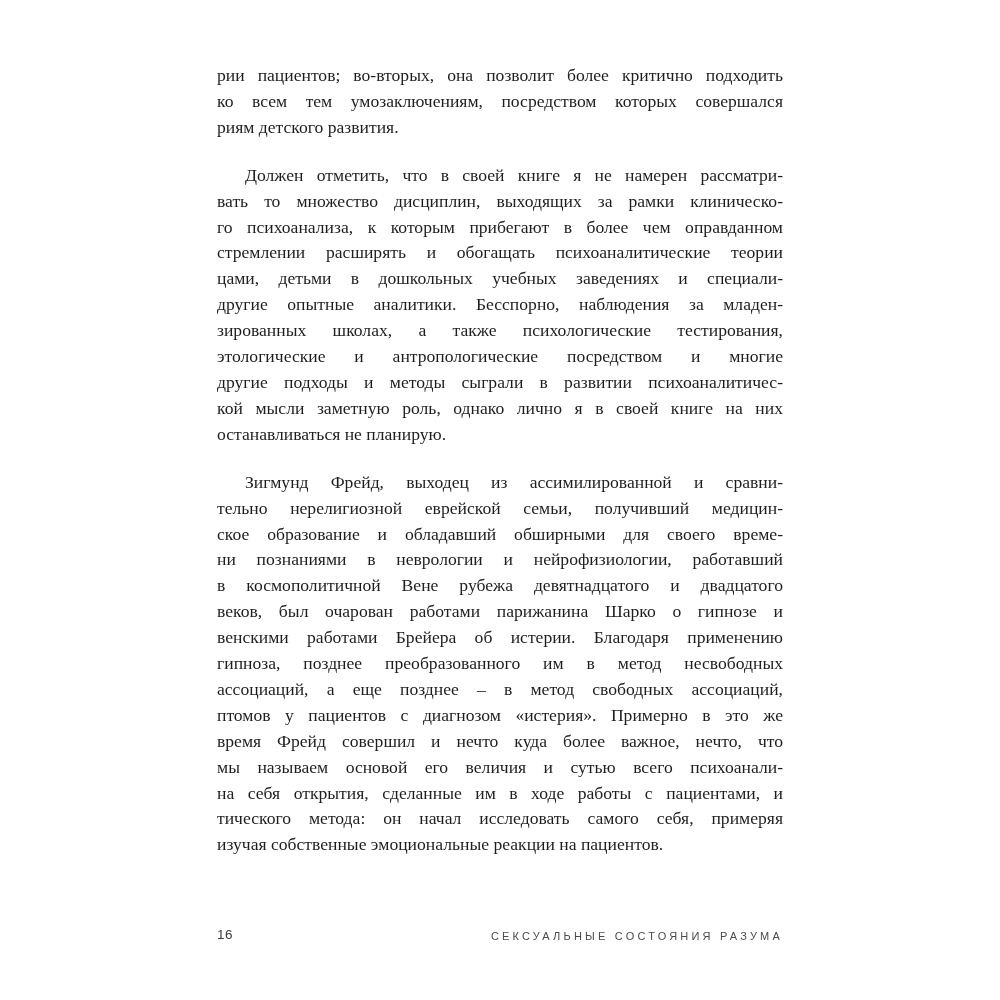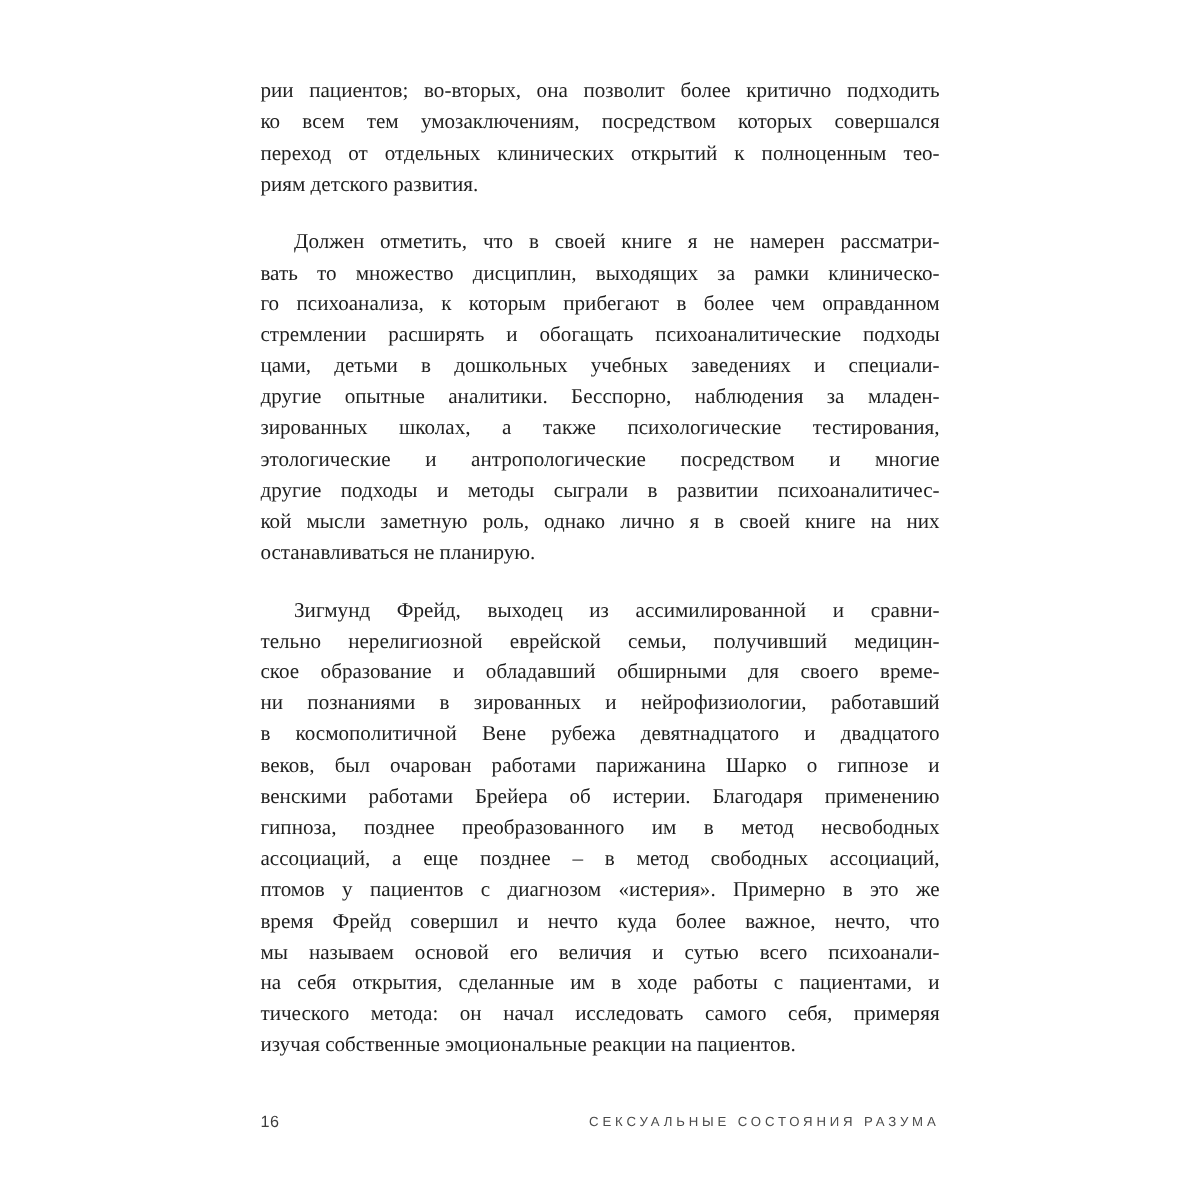--- a/index.html
+++ b/index.html
@@ -42,21 +42,21 @@
   .line.last {
     text-align-last: left;
   }
   .footer {
     position: absolute;
     left: 217px;
     top: 927px;
     width: 566px;
     display: flex;
     justify-content: space-between;
-    align-items: center;
+    align-items: flex-end;
     font-family: "Liberation Sans", sans-serif;
   }
   .page-number {
     font-size: 13.5px;
     color: #3c3c3c;
     letter-spacing: 0.5px;
   }
   .running-title {
     font-size: 11px;
     color: #4a4a4a;
@@ -65,41 +65,40 @@
   }
 </style>
 </head>
 <body>
 
 <div class="page">
   <main class="text-block" id="text-block">
       <div class="paragraph">
         <div class="line">рии пациентов; во-вторых, она позволит более критично подходить</div>
         <div class="line">ко всем тем умозаключениям, посредством которых совершался</div>
-        <div class="line">переход от отдельных клинических открытий к полноценным тео-</div>
         <div class="line last">риям детского развития.</div>
       </div>
       <div class="paragraph">
         <div class="line indent">Должен отметить, что в своей книге я не намерен рассматри-</div>
         <div class="line">вать то множество дисциплин, выходящих за рамки клиническо-</div>
         <div class="line">го психоанализа, к которым прибегают в более чем оправданном</div>
-        <div class="line">стремлении расширять и обогащать психоаналитические подходы</div>
+        <div class="line">стремлении расширять и обогащать психоаналитические теории</div>
         <div class="line">цами, детьми в дошкольных учебных заведениях и специали-</div>
         <div class="line">другие опытные аналитики. Бесспорно, наблюдения за младен-</div>
         <div class="line">зированных школах, а также психологические тестирования,</div>
         <div class="line">этологические и антропологические посредством и многие</div>
         <div class="line">другие подходы и методы сыграли в развитии психоаналитичес-</div>
         <div class="line">кой мысли заметную роль, однако лично я в своей книге на них</div>
         <div class="line last">останавливаться не планирую.</div>
       </div>
       <div class="paragraph">
         <div class="line indent">Зигмунд Фрейд, выходец из ассимилированной и сравни-</div>
         <div class="line">тельно нерелигиозной еврейской семьи, получивший медицин-</div>
         <div class="line">ское образование и обладавший обширными для своего време-</div>
-        <div class="line">ни познаниями в зированных и нейрофизиологии, работавший</div>
+        <div class="line">ни познаниями в неврологии и нейрофизиологии, работавший</div>
         <div class="line">в космополитичной Вене рубежа девятнадцатого и двадцатого</div>
         <div class="line">веков, был очарован работами парижанина Шарко о гипнозе и</div>
         <div class="line">венскими работами Брейера об истерии. Благодаря применению</div>
         <div class="line">гипноза, позднее преобразованного им в метод несвободных</div>
         <div class="line">ассоциаций, а еще позднее – в метод свободных ассоциаций,</div>
         <div class="line">птомов у пациентов с диагнозом «истерия». Примерно в это же</div>
         <div class="line">время Фрейд совершил и нечто куда более важное, нечто, что</div>
         <div class="line">мы называем основой его величия и сутью всего психоанали-</div>
         <div class="line">на себя открытия, сделанные им в ходе работы с пациентами, и</div>
         <div class="line">тического метода: он начал исследовать самого себя, примеряя</div>

